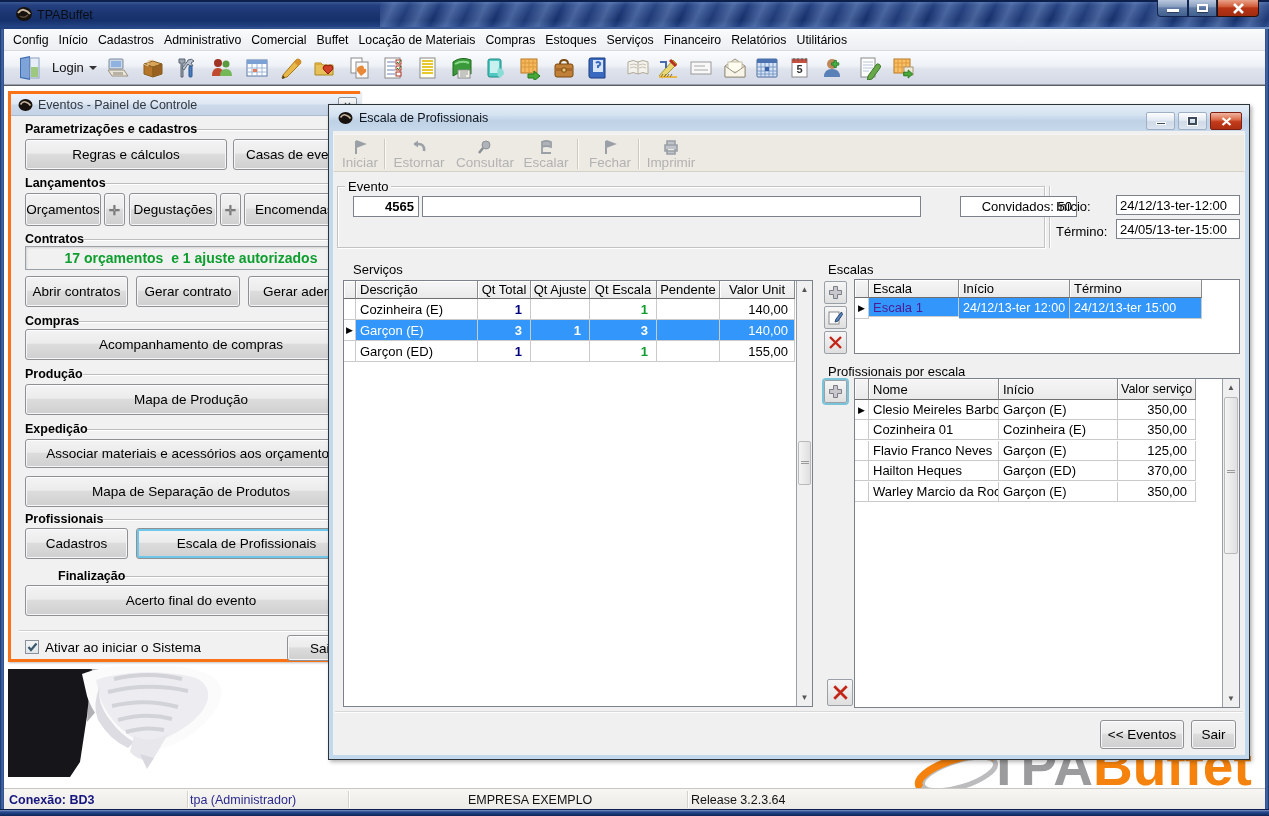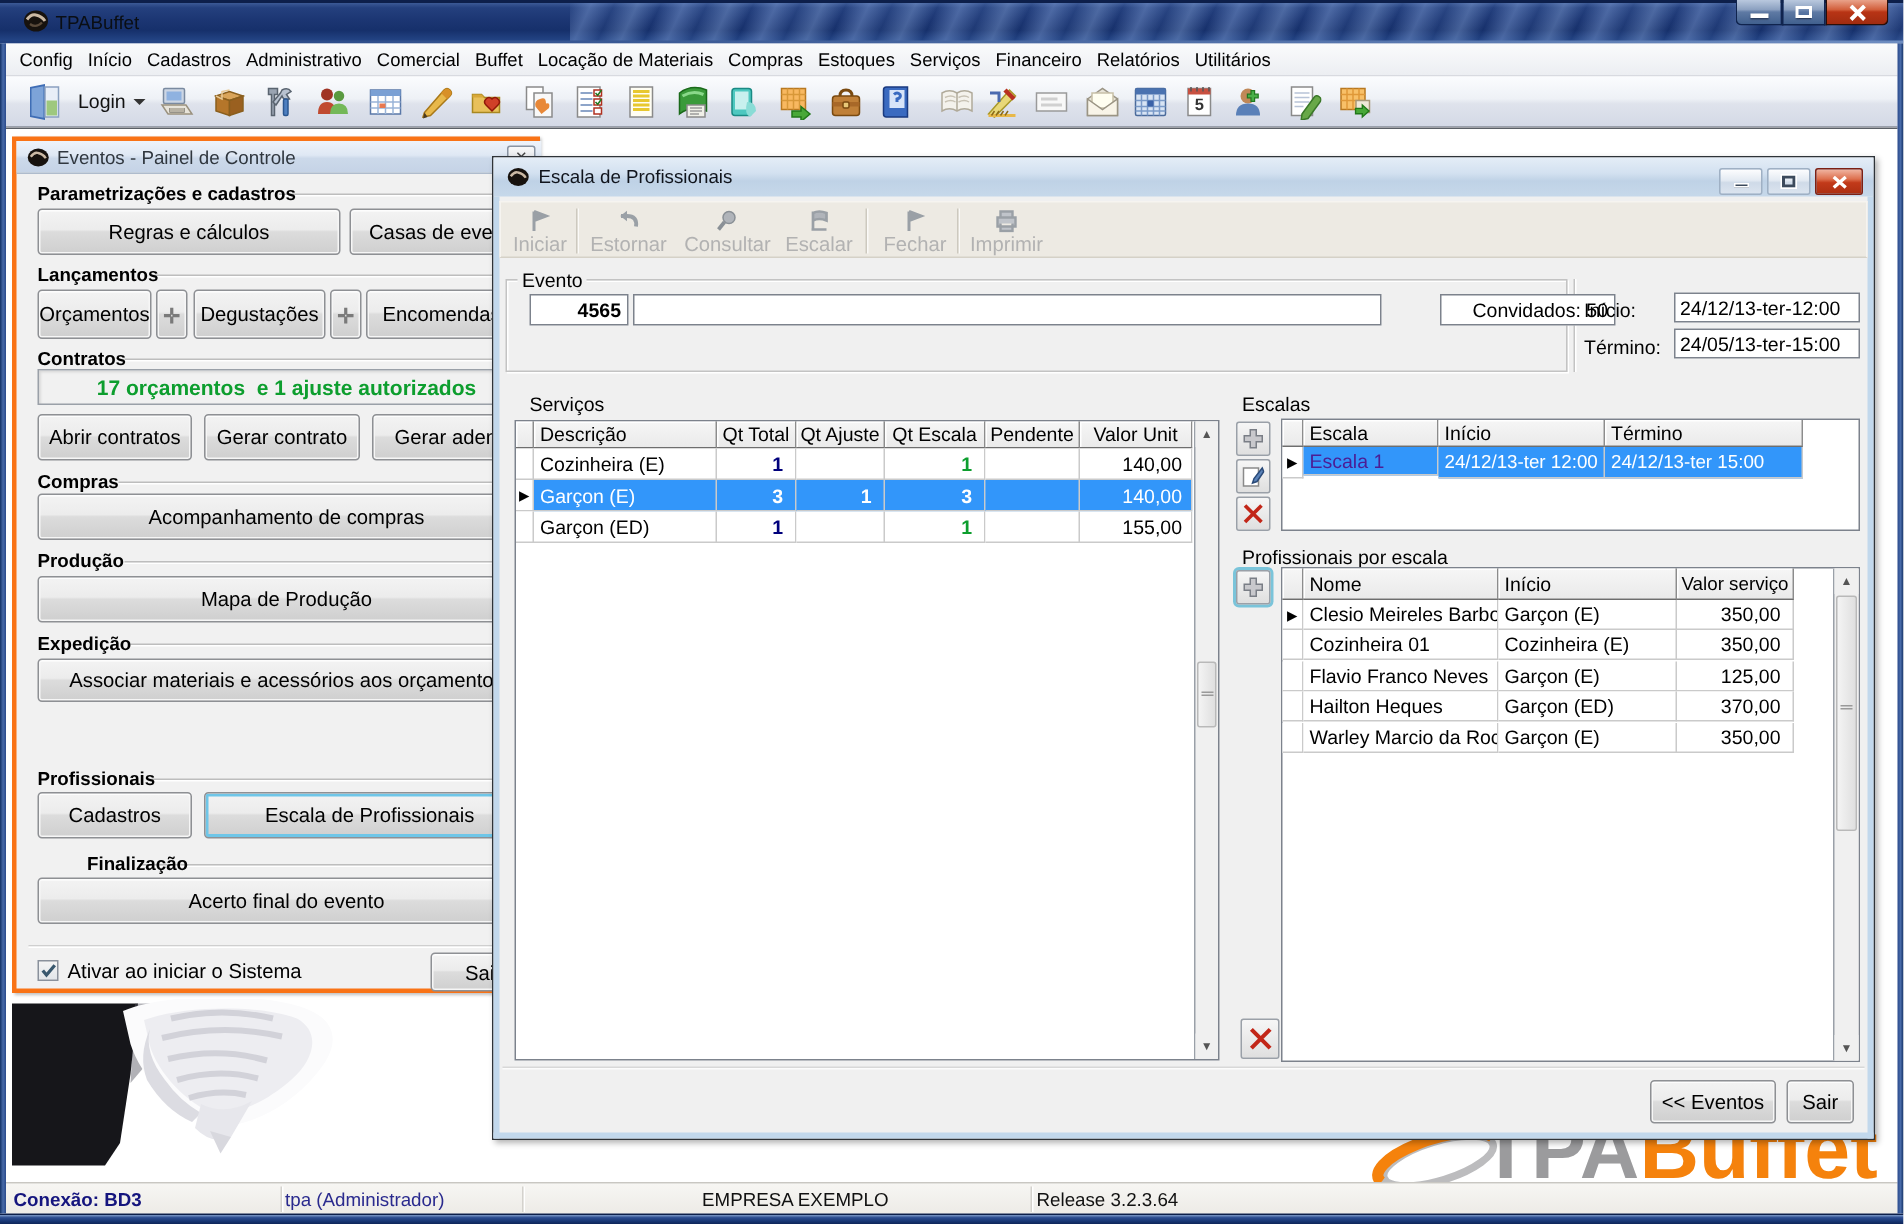--- a/index.html
+++ b/index.html
@@ -255,20 +255,21 @@
     <div class="btn" style="left:237px;top:182px;width:109px;height:31px;justify-content:flex-start;padding-left:14px;">Gerar adendo</div>
     <div class="glbl" style="left:14px;top:220px;">Compras</div>
     <div class="gline" style="left:68px;top:227px;width:272px;"></div>
     <div class="btn" style="left:14px;top:235px;width:332px;height:31px;">Acompanhamento de compras</div>
     <div class="glbl" style="left:14px;top:273px;">Produção</div>
     <div class="gline" style="left:72px;top:280px;width:268px;"></div>
     <div class="btn" style="left:14px;top:290px;width:332px;height:31px;">Mapa de Produção</div>
     <div class="glbl" style="left:14px;top:328px;">Expedição</div>
     <div class="gline" style="left:76px;top:335px;width:264px;"></div>
     <div class="btn" style="left:14px;top:345px;width:332px;height:29px;">Associar materiais e acessórios aos orçamentos</div>
+    <div class="btn" style="left:14px;top:382px;width:332px;height:31px;">Mapa de Separação de Produtos</div>
     <div class="glbl" style="left:14px;top:418px;">Profissionais</div>
     <div class="gline" style="left:90px;top:425px;width:250px;"></div>
     <div class="btn" style="left:14px;top:434px;width:103px;height:31px;">Cadastros</div>
     <div class="btn" style="left:125px;top:434px;width:221px;height:31px;box-shadow:inset 0 0 0 2px #6ec6e8;">Escala de Profissionais</div>
     <div class="glbl" style="left:14px;top:475px;padding-left:33px;">Finalização</div>
     <div class="gline" style="left:82px;top:482px;width:258px;"></div>
     <div class="btn" style="left:14px;top:491px;width:332px;height:31px;">Acerto final do evento</div>
     <div class="a" style="left:8px;top:536px;width:338px;height:2px;border-top:1px solid #cfcfcf;border-bottom:1px solid #fff;"></div>
     <div class="a" style="left:14px;top:546px;width:14px;height:14px;border:1px solid #8a919c;background:linear-gradient(#f4f4f4,#e2e6ea);display:flex;align-items:center;justify-content:center;">
         <svg width="11" height="10" viewBox="0 0 11 10">

